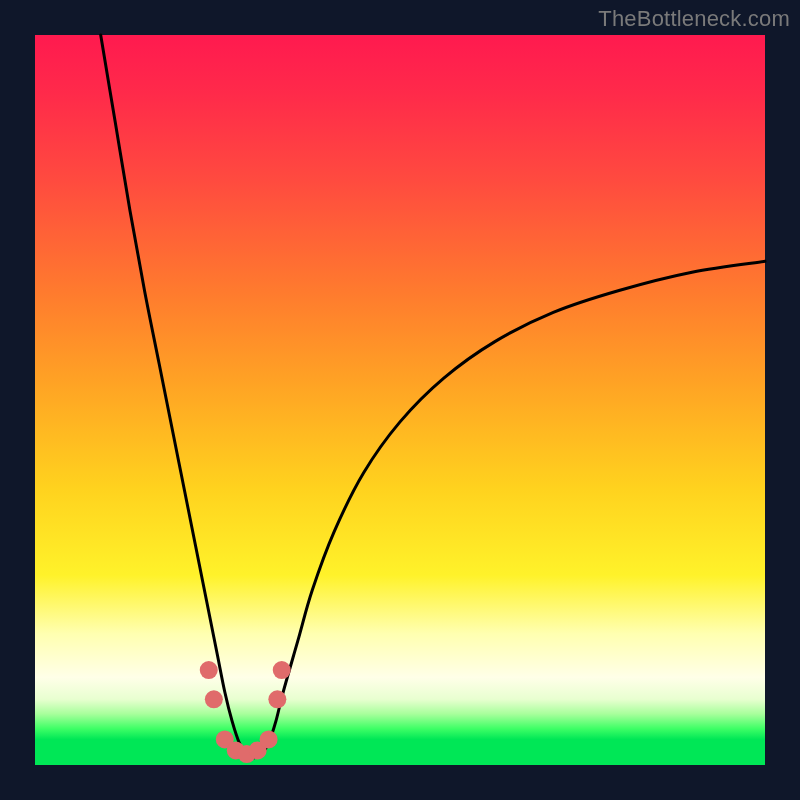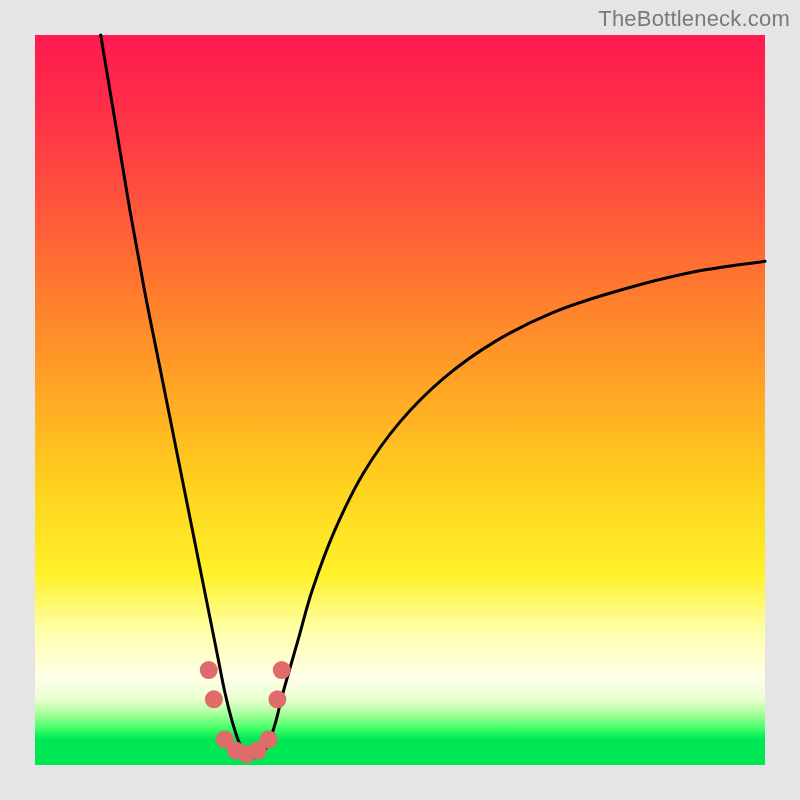--- a/index.html
+++ b/index.html
@@ -10,21 +10,21 @@
     overflow: hidden;
     background: #000;
     font-family: Arial, Helvetica, sans-serif;
   }
   .frame {
     position: absolute;
     left: 0;
     top: 0;
     width: 800px;
     height: 800px;
-    background: #e5e5e5;
+    background: #0f172a;
   }
   .plot-area {
     position: absolute;
     left: 35px;
     top: 35px;
     width: 730px;
     height: 730px;
     
     background: linear-gradient(to bottom,
       #ff1a4f 0%,

